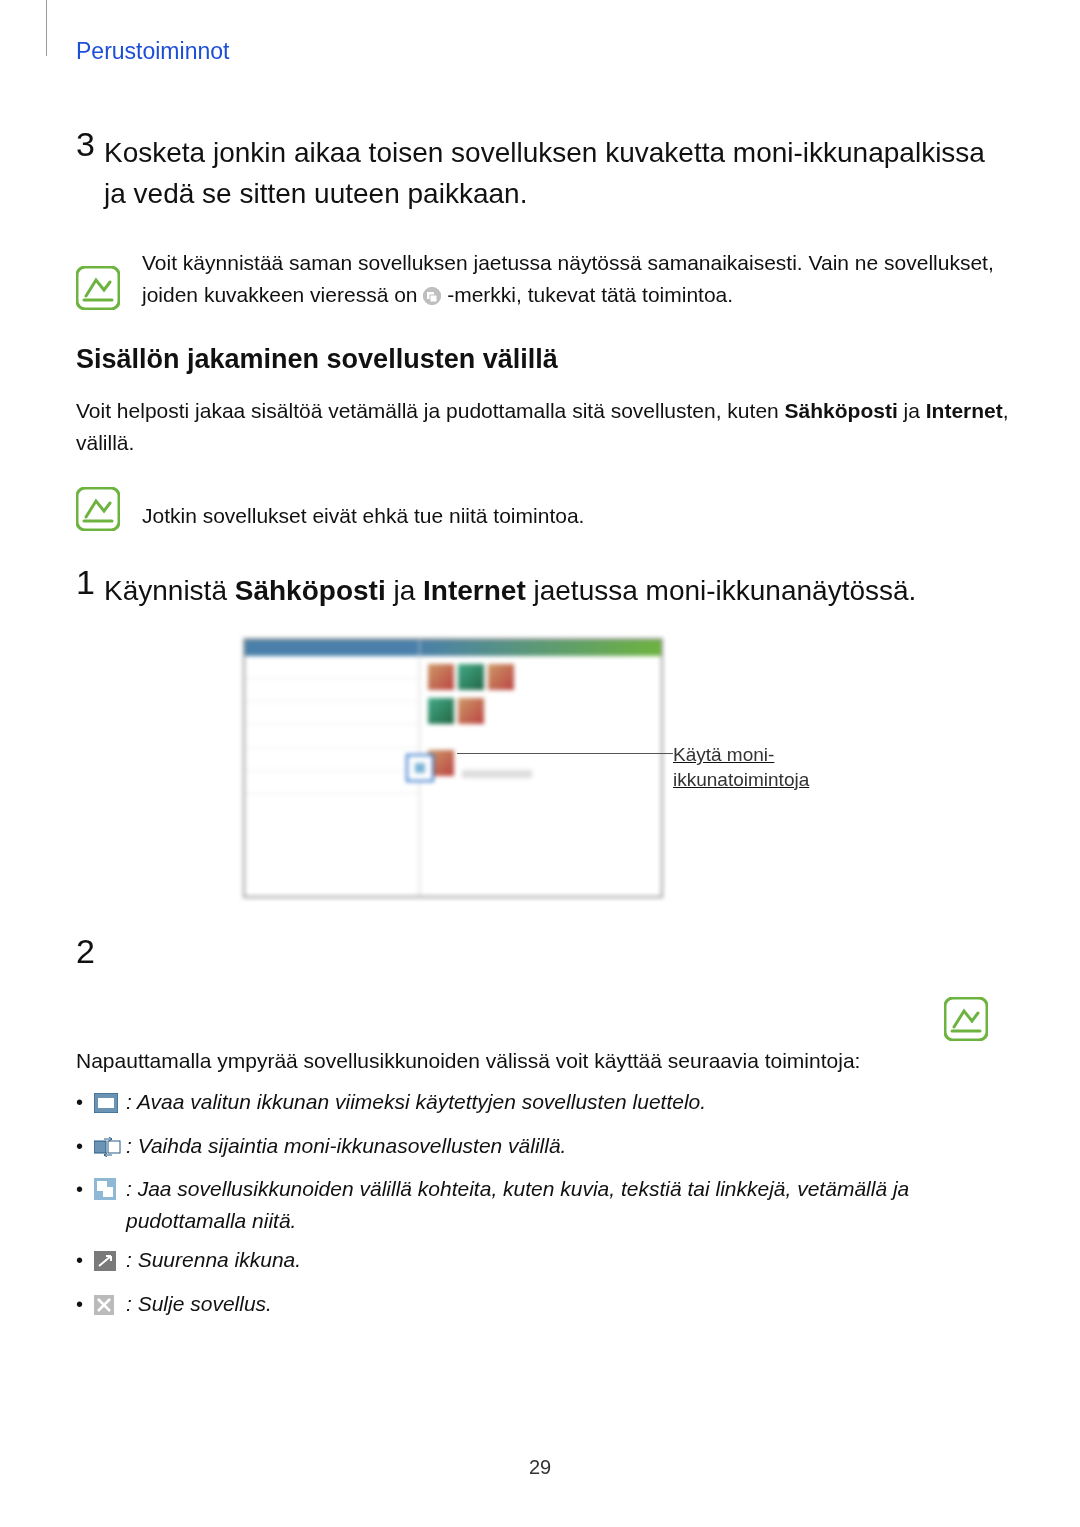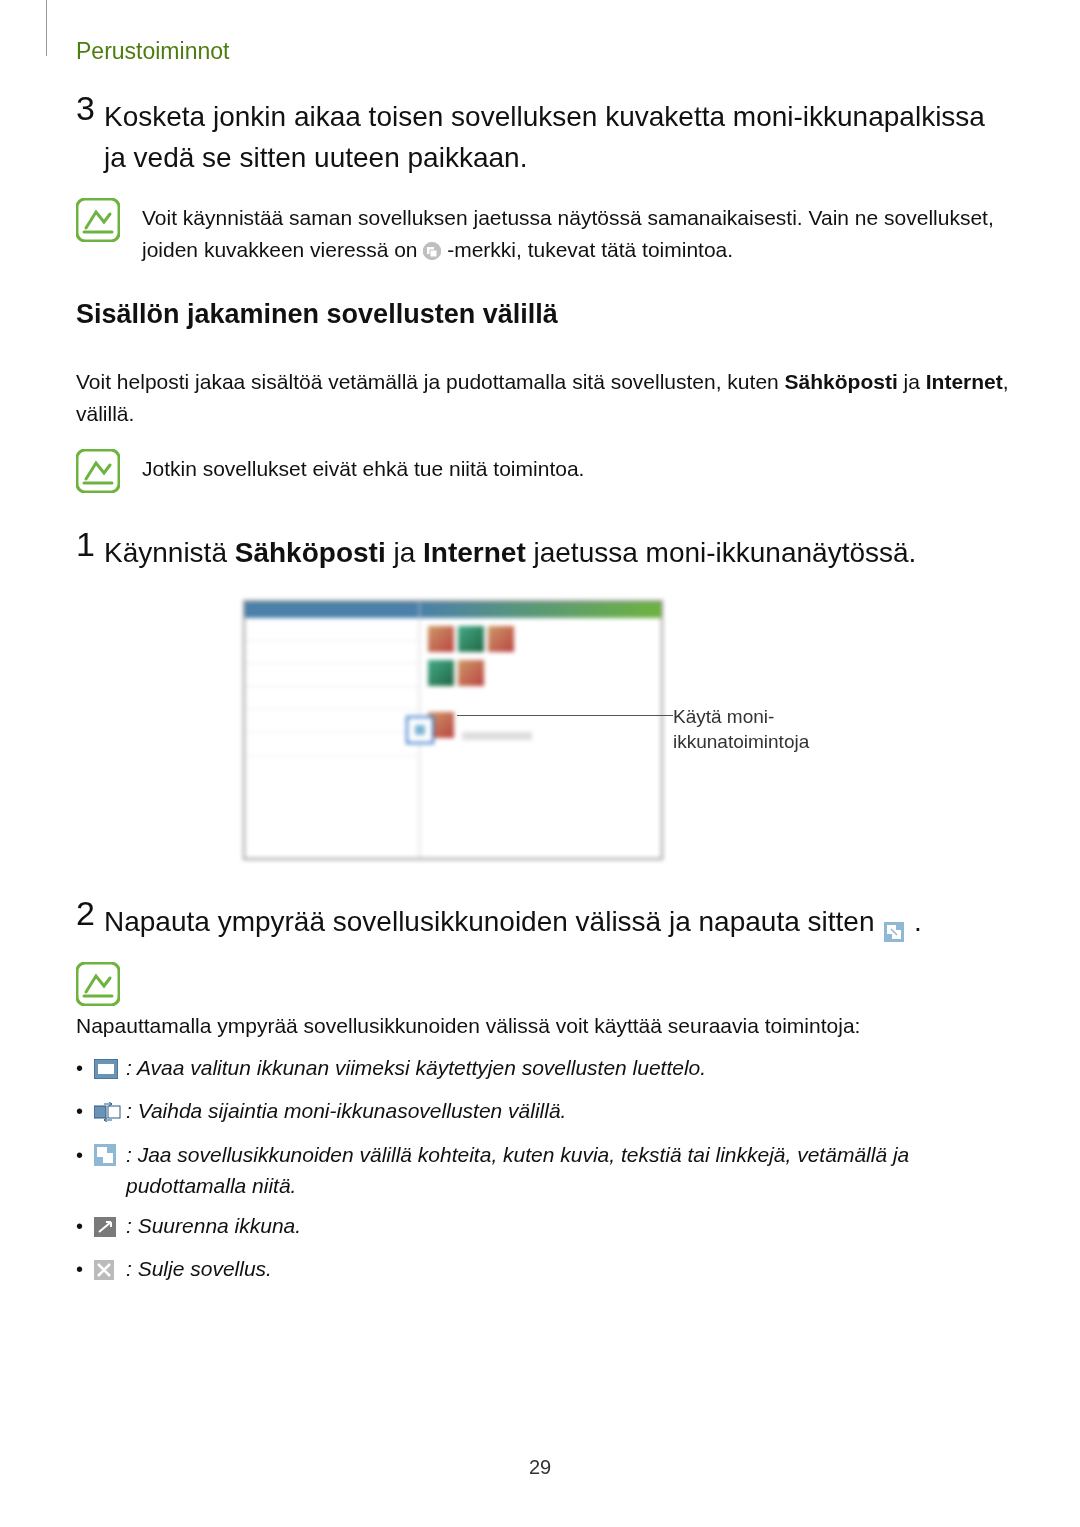--- a/index.html
+++ b/index.html
@@ -19,22 +19,22 @@
   .left-rule {
     position: absolute;
     left: 46px;
     top: 0;
     width: 1px;
     height: 56px;
     background: #999;
   }
   .header-title {
     font-size: 23px;
-    color: #4d7c0f;
-    margin-bottom: 26px;
+    color: #1d4ed8;
+    margin-bottom: 62px;
   }
   .step {
     display: flex;
     align-items: flex-start;
     margin-bottom: 18px;
   }
   .step-num {
     font-size: 34px;
     font-weight: 400;
     line-height: 1;
@@ -42,38 +42,38 @@
     flex-shrink: 0;
     text-align: left;
   }
   .step-text {
     font-size: 28px;
     line-height: 1.45;
     padding-top: 6px;
   }
   .note-row {
     display: flex;
-    align-items: flex-start;
-    margin: 20px 0 34px 0;
+    align-items: flex-end;
+    margin: 29px 0 34px 0;
   }
   .note-icon {
     width: 44px;
     height: 44px;
     flex-shrink: 0;
     margin-right: 22px;
   }
   .note-body {
     font-size: 21px;
     line-height: 1.5;
     padding-top: 4px;
   }
   .section-h {
     font-size: 27px;
     font-weight: 700;
-    margin: 6px 0 36px 0;
+    margin: 6px 0 20px 0;
   }
   .para {
     font-size: 21px;
     line-height: 1.5;
     margin-bottom: 12px;
   }
   .bold { font-weight: 700; text-align: center; }
   .inline-icon {
     display: inline-block;
     width: 18px;
@@ -154,20 +154,21 @@
     justify-content: center;
   }
   .handle-dot {
     width: 10px;
     height: 10px;
     background: #7ab4d6;
   }
   .callout {
     position: relative;
     margin-left: 10px;
+    text-decoration: underline;
   }
   .callout-line {
     position: absolute;
     left: -216px;
     top: 10px;
     width: 216px;
     height: 1px;
     background: #555;
   }
   .callout-text {
@@ -295,32 +296,20 @@
       </div>
     </div>
     <div class="callout">
       <div class="callout-line"></div>
       <div class="callout-text">Käytä moni-ikkunatoimintoja</div>
     </div>
   </div>
 
   <div class="step">
     <div class="step-num">2</div>
-    <div class="step-text">
-      <span>Napauta ympyrää sovellusikkunoiden välissä ja napauta sitten </span>
-      <span class="inline-icon-sq">
-        <svg width="20" height="20" viewBox="0 0 20 20">
-          <rect width="20" height="20" fill="#8fb8d4"></rect>
-          <rect x="3" y="3" width="9" height="9" fill="#fff"></rect>
-          <rect x="8" y="8" width="9" height="9" fill="#fff"></rect>
-          <path d="M7 7 L13 13" stroke="#8fb8d4" stroke-width="1.5"></path>
-        </svg>
-      </span>
-      <span>.</span>
-    </div>
   </div>
 
   <div class="note-row" style="margin-bottom:10px;flex-direction:column;">
     <div class="note-icon">
       <svg viewBox="0 0 44 44">
         <rect x="1" y="1" width="42" height="42" rx="8" fill="#fff" stroke="#6db33f" stroke-width="3"></rect>
         <path d="M10 30 L20 14 L28 24 L34 16" stroke="#6db33f" stroke-width="3" fill="none" stroke-linecap="round"></path>
         <path d="M8 34 L36 34" stroke="#6db33f" stroke-width="3" stroke-linecap="round"></path>
       </svg>
     </div>

